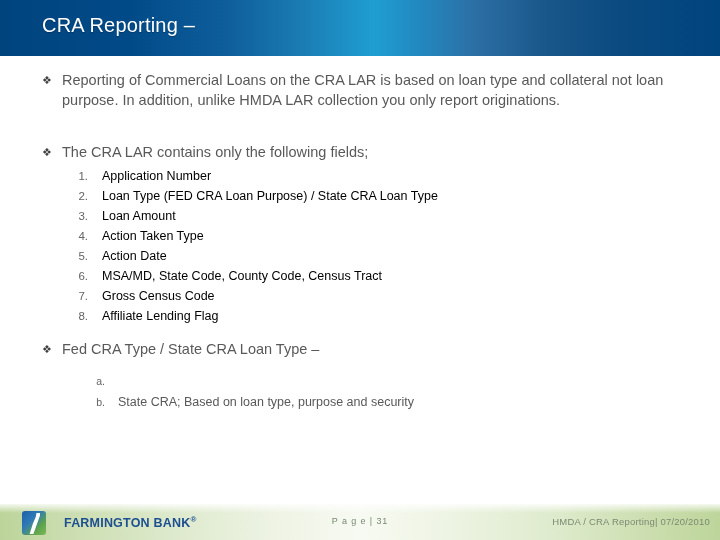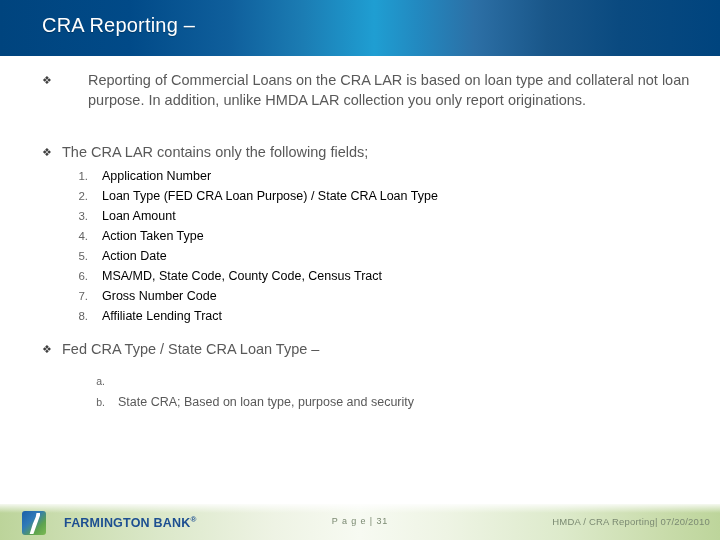--- a/index.html
+++ b/index.html
@@ -79,21 +79,21 @@
     text-align: left;
   }
   .bullet-text {
     color: #595959;
     font-size: 14.5px;
     line-height: 20px;
     font-weight: normal;
   }
 
   #bullet1 { left: 42px; top: 14px; width: 650px; }
-  #bullet1 .bullet-text { width: 618px; margin-left: 26px; }
+  #bullet1 .bullet-text { width: 618px; }
   #bullet2 { left: 42px; top: 86px; width: 650px; }
   #bullet3 { left: 42px; top: 283px; width: 650px; }
 
   
   .num-list {
     position: absolute;
     left: 68px;
     top: 110px;
     width: 560px;
   }
@@ -279,25 +279,25 @@
       <div class="num-item">
         <span class="num-marker">5.</span>
         <span class="num-label">Action Date</span>
       </div>
       <div class="num-item">
         <span class="num-marker">6.</span>
         <span class="num-label">MSA/MD, State Code, County Code, Census Tract</span>
       </div>
       <div class="num-item">
         <span class="num-marker">7.</span>
-        <span class="num-label">Gross Number Code</span>
+        <span class="num-label">Gross Census Code</span>
       </div>
       <div class="num-item">
         <span class="num-marker">8.</span>
-        <span class="num-label">Affiliate Lending Tract</span>
+        <span class="num-label">Affiliate Lending Flag</span>
       </div>
     </div>
 
     <div class="bullet-row" id="bullet3">
       <span class="bullet-mark">❖</span>
       <span class="bullet-text">Fed CRA Type / State CRA Loan Type –</span>
     </div>
 
     <div class="alpha-list">
       <div class="alpha-item">

